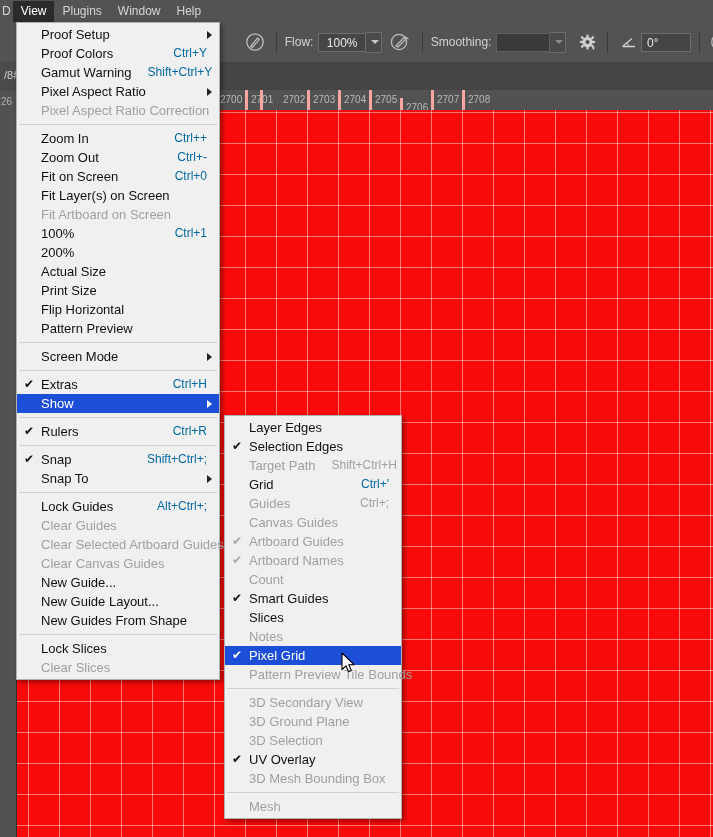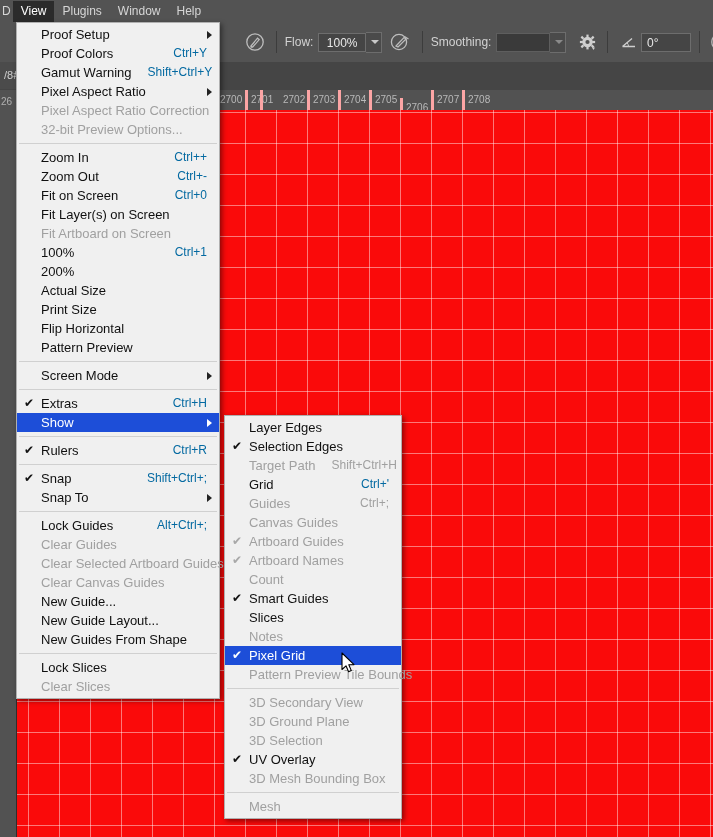--- a/index.html
+++ b/index.html
@@ -258,23 +258,20 @@
         <span class="lbl">Gamut Warning</span>
         <span class="accel">Shift+Ctrl+Y</span>
       </div>
       <div class="mi">
         <span class="lbl">Pixel Aspect Ratio</span>
         <span class="arrow"></span>
       </div>
       <div class="mi disabled">
         <span class="lbl">Pixel Aspect Ratio Correction</span>
       </div>
-      <div class="mi disabled">
-        <span class="lbl">32-bit Preview Options...</span>
-      </div>
       <div class="sep"></div>
       <div class="mi">
         <span class="lbl">Zoom In</span>
         <span class="accel">Ctrl++</span>
       </div>
       <div class="mi">
         <span class="lbl">Zoom Out</span>
         <span class="accel">Ctrl+-</span>
       </div>
       <div class="mi">

